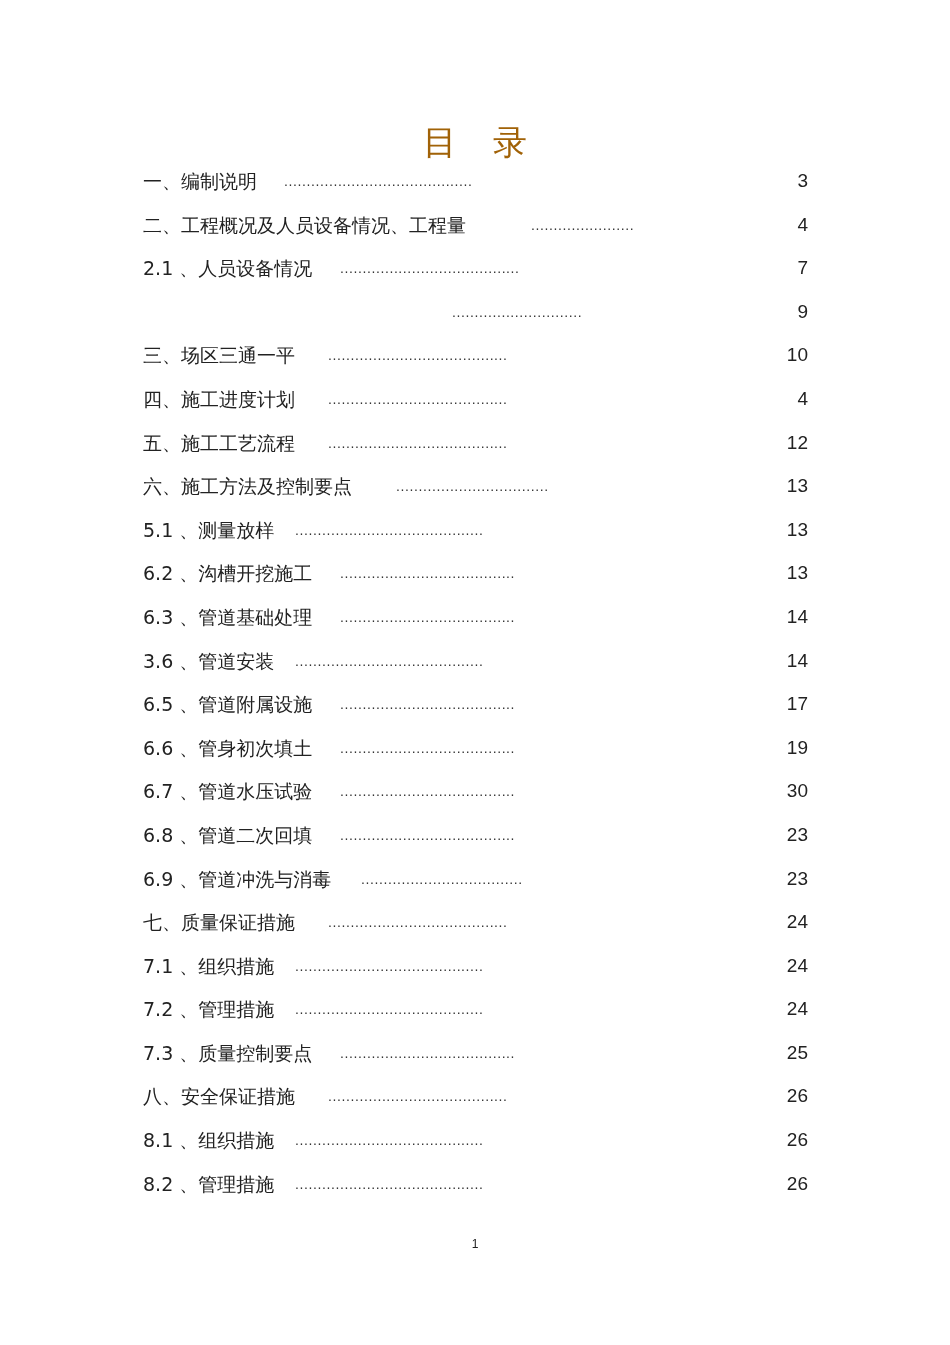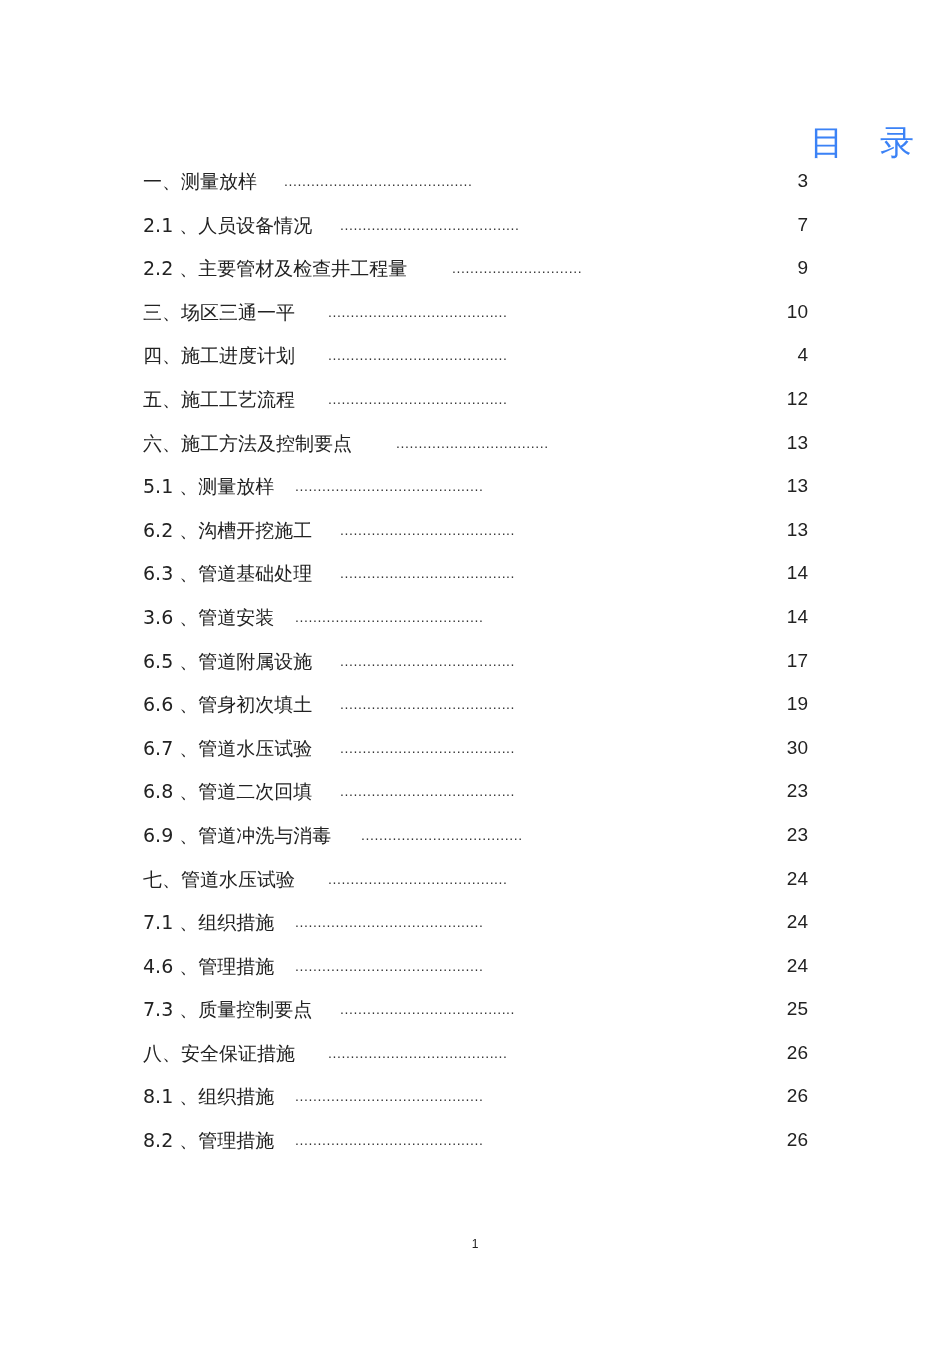--- a/index.html
+++ b/index.html
@@ -1,48 +1,49 @@
 <!DOCTYPE html>
 <html><head>
   <meta charset="utf-8">
   <style>
     html, body { margin: 0; padding: 0; background: #ffffff; }
     body { width: 950px; height: 1345px; position: relative; overflow: hidden; color: #222; font-family: "DejaVu Sans", "Liberation Sans", sans-serif; }
-    .title { position: absolute; top: 120px; left: 0; width: 950px; text-align: right; font-size: 34px; letter-spacing: 36px; text-indent: 36px; line-height: 44px; color: #3b82f6; }
+    .title { position: absolute; top: 120px; left: 0; width: 950px; text-align: center; font-size: 34px; letter-spacing: 36px; text-indent: 36px; line-height: 44px; color: #a16207; }
     .toc { position: absolute; top: 163px; left: 143px; width: 665px; margin: 0; padding: 0; list-style: none; }
     .toc-row { position: relative; height: 43.6px; line-height: 36px; font-size: 19px; white-space: nowrap; }
     .toc-label { }
     .toc-dots { position: absolute; top: 0; font-family: "Liberation Sans", sans-serif; font-size: 14px; letter-spacing: 0.6px; color: #333; }
     .toc-page { position: absolute; right: 0; top: 0; font-family: "Liberation Sans", sans-serif; font-size: 19px; }
     .page-number { position: absolute; top: 1237px; left: 0; width: 950px; text-align: center; font-family: "Liberation Sans", sans-serif; font-size: 12px; color: #222; }
   </style>
 </head>
 <body>
 
 <div class="title">目录</div>
 
 <ul class="toc" id="toc">
-    <li class="toc-row"><span class="toc-label">一、测量放样</span><span class="toc-dots" style="left: 141px;">..........................................</span><span class="toc-page">3</span></li>
+    <li class="toc-row"><span class="toc-label">一、编制说明</span><span class="toc-dots" style="left: 141px;">..........................................</span><span class="toc-page">3</span></li>
+    <li class="toc-row"><span class="toc-label">二、工程概况及人员设备情况、工程量</span><span class="toc-dots" style="left: 388px;">.......................</span><span class="toc-page">4</span></li>
     <li class="toc-row"><span class="toc-label">2.1 、人员设备情况</span><span class="toc-dots" style="left: 197px;">........................................</span><span class="toc-page">7</span></li>
-    <li class="toc-row"><span class="toc-label">2.2 、主要管材及检查井工程量</span><span class="toc-dots" style="left: 309px;">.............................</span><span class="toc-page">9</span></li>
+    <li class="toc-row"><span class="toc-dots" style="left: 309px;">.............................</span><span class="toc-page">9</span></li>
     <li class="toc-row"><span class="toc-label">三、场区三通一平</span><span class="toc-dots" style="left: 185px;">........................................</span><span class="toc-page">10</span></li>
     <li class="toc-row"><span class="toc-label">四、施工进度计划</span><span class="toc-dots" style="left: 185px;">........................................</span><span class="toc-page">4</span></li>
     <li class="toc-row"><span class="toc-label">五、施工工艺流程</span><span class="toc-dots" style="left: 185px;">........................................</span><span class="toc-page">12</span></li>
     <li class="toc-row"><span class="toc-label">六、施工方法及控制要点</span><span class="toc-dots" style="left: 253px;">..................................</span><span class="toc-page">13</span></li>
     <li class="toc-row"><span class="toc-label">5.1 、测量放样</span><span class="toc-dots" style="left: 152px;">..........................................</span><span class="toc-page">13</span></li>
     <li class="toc-row"><span class="toc-label">6.2 、沟槽开挖施工</span><span class="toc-dots" style="left: 197px;">.......................................</span><span class="toc-page">13</span></li>
     <li class="toc-row"><span class="toc-label">6.3 、管道基础处理</span><span class="toc-dots" style="left: 197px;">.......................................</span><span class="toc-page">14</span></li>
     <li class="toc-row"><span class="toc-label">3.6 、管道安装</span><span class="toc-dots" style="left: 152px;">..........................................</span><span class="toc-page">14</span></li>
     <li class="toc-row"><span class="toc-label">6.5 、管道附属设施</span><span class="toc-dots" style="left: 197px;">.......................................</span><span class="toc-page">17</span></li>
     <li class="toc-row"><span class="toc-label">6.6 、管身初次填土</span><span class="toc-dots" style="left: 197px;">.......................................</span><span class="toc-page">19</span></li>
     <li class="toc-row"><span class="toc-label">6.7 、管道水压试验</span><span class="toc-dots" style="left: 197px;">.......................................</span><span class="toc-page">30</span></li>
     <li class="toc-row"><span class="toc-label">6.8 、管道二次回填</span><span class="toc-dots" style="left: 197px;">.......................................</span><span class="toc-page">23</span></li>
     <li class="toc-row"><span class="toc-label">6.9 、管道冲洗与消毒</span><span class="toc-dots" style="left: 218px;">....................................</span><span class="toc-page">23</span></li>
-    <li class="toc-row"><span class="toc-label">七、管道水压试验</span><span class="toc-dots" style="left: 185px;">........................................</span><span class="toc-page">24</span></li>
+    <li class="toc-row"><span class="toc-label">七、质量保证措施</span><span class="toc-dots" style="left: 185px;">........................................</span><span class="toc-page">24</span></li>
     <li class="toc-row"><span class="toc-label">7.1 、组织措施</span><span class="toc-dots" style="left: 152px;">..........................................</span><span class="toc-page">24</span></li>
-    <li class="toc-row"><span class="toc-label">4.6 、管理措施</span><span class="toc-dots" style="left: 152px;">..........................................</span><span class="toc-page">24</span></li>
+    <li class="toc-row"><span class="toc-label">7.2 、管理措施</span><span class="toc-dots" style="left: 152px;">..........................................</span><span class="toc-page">24</span></li>
     <li class="toc-row"><span class="toc-label">7.3 、质量控制要点</span><span class="toc-dots" style="left: 197px;">.......................................</span><span class="toc-page">25</span></li>
     <li class="toc-row"><span class="toc-label">八、安全保证措施</span><span class="toc-dots" style="left: 185px;">........................................</span><span class="toc-page">26</span></li>
     <li class="toc-row"><span class="toc-label">8.1 、组织措施</span><span class="toc-dots" style="left: 152px;">..........................................</span><span class="toc-page">26</span></li>
     <li class="toc-row"><span class="toc-label">8.2 、管理措施</span><span class="toc-dots" style="left: 152px;">..........................................</span><span class="toc-page">26</span></li>
   </ul>
 
 <div class="page-number">1</div>
 
 </body></html>

